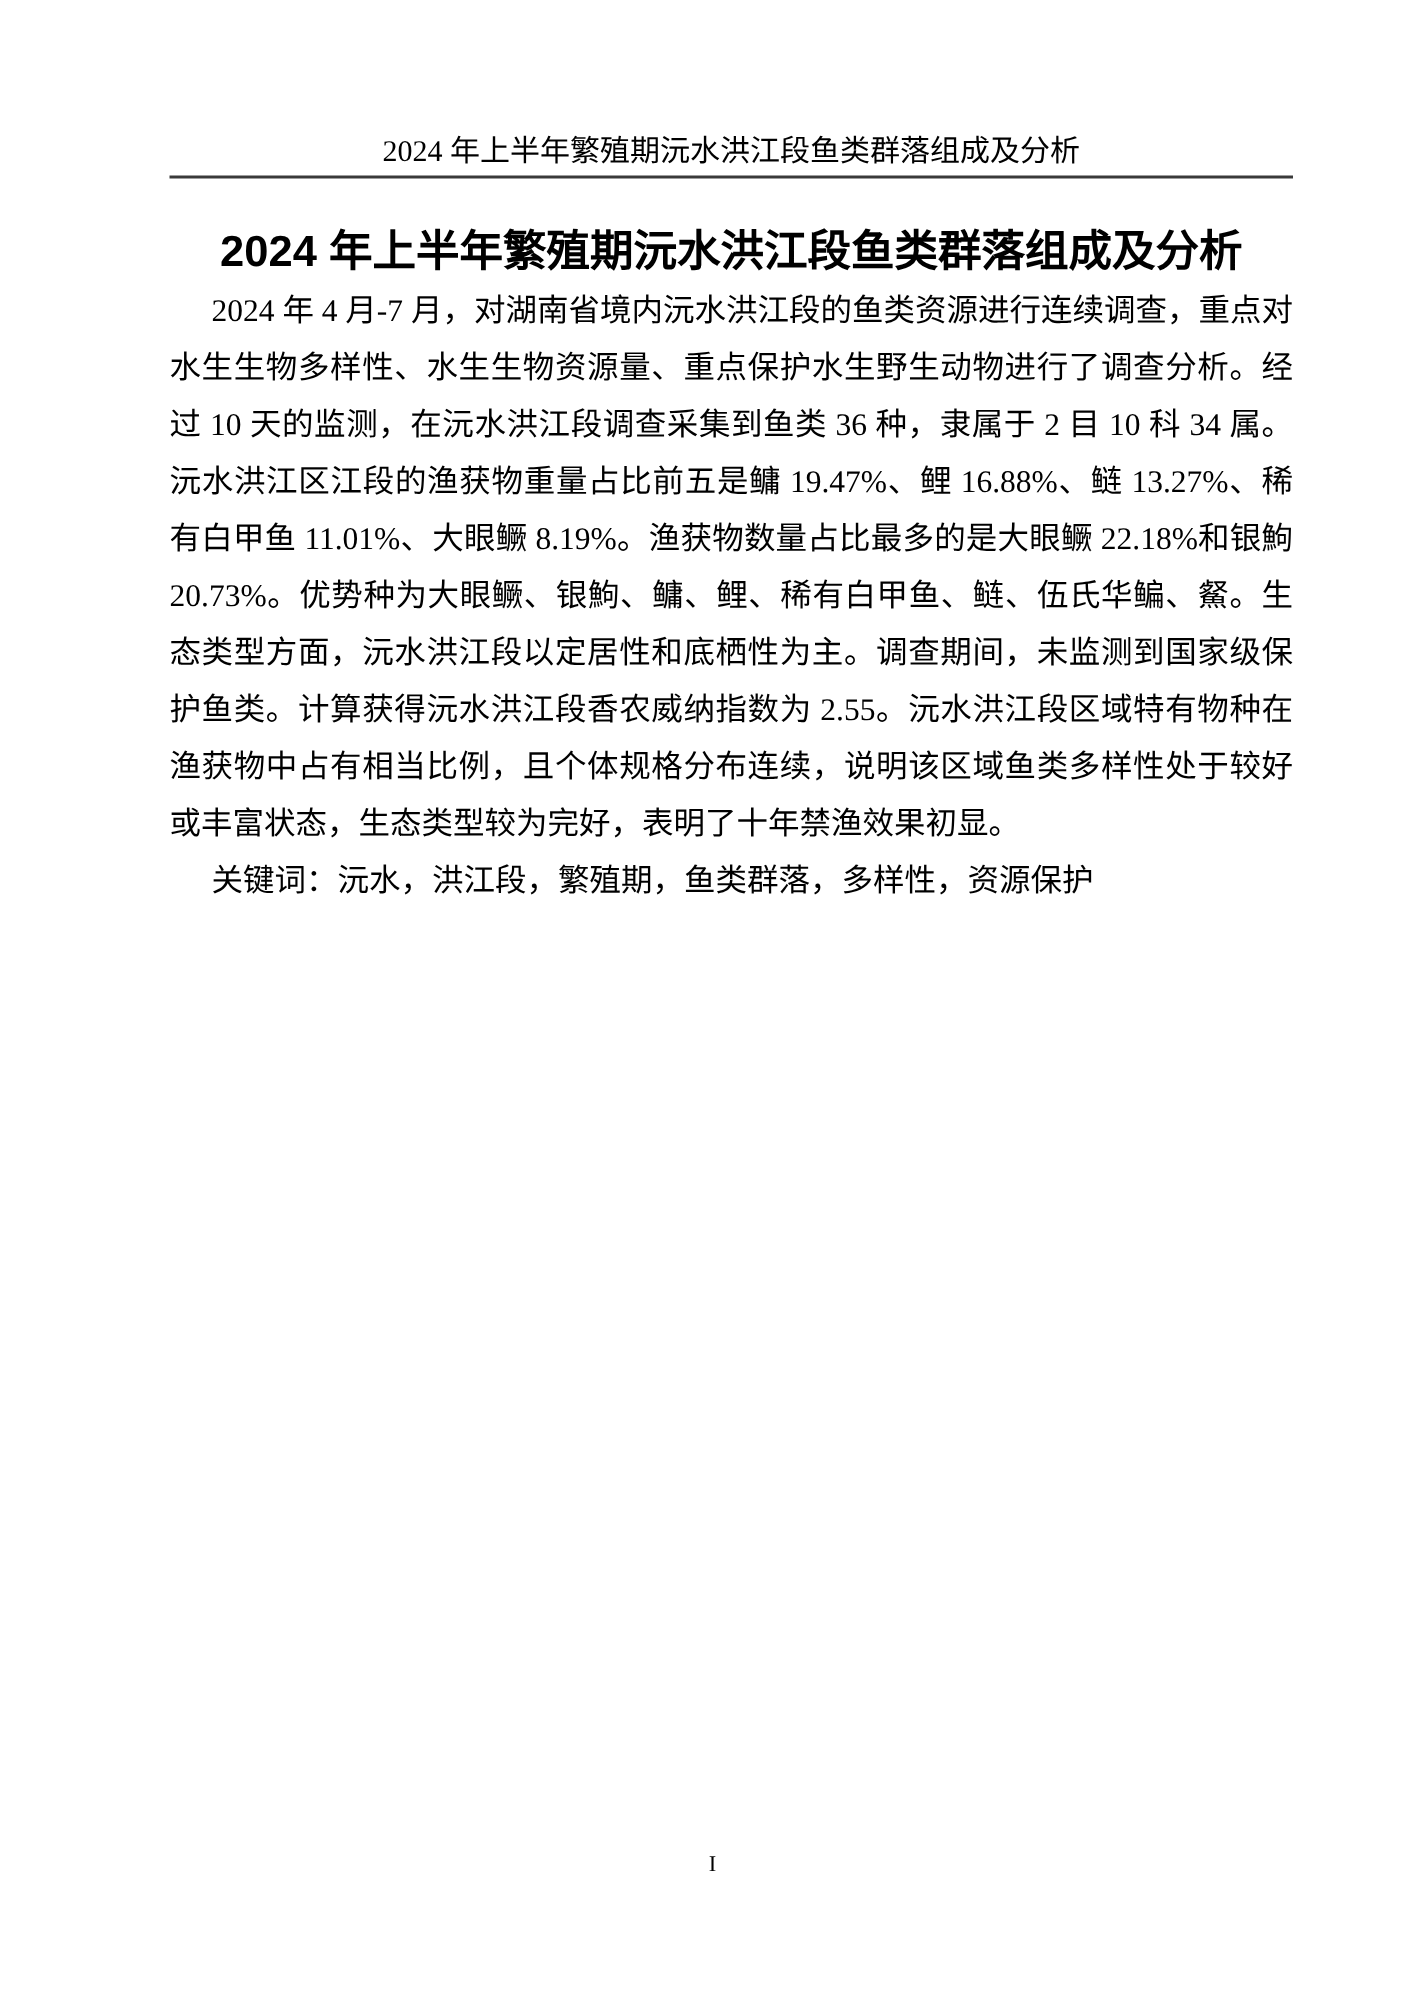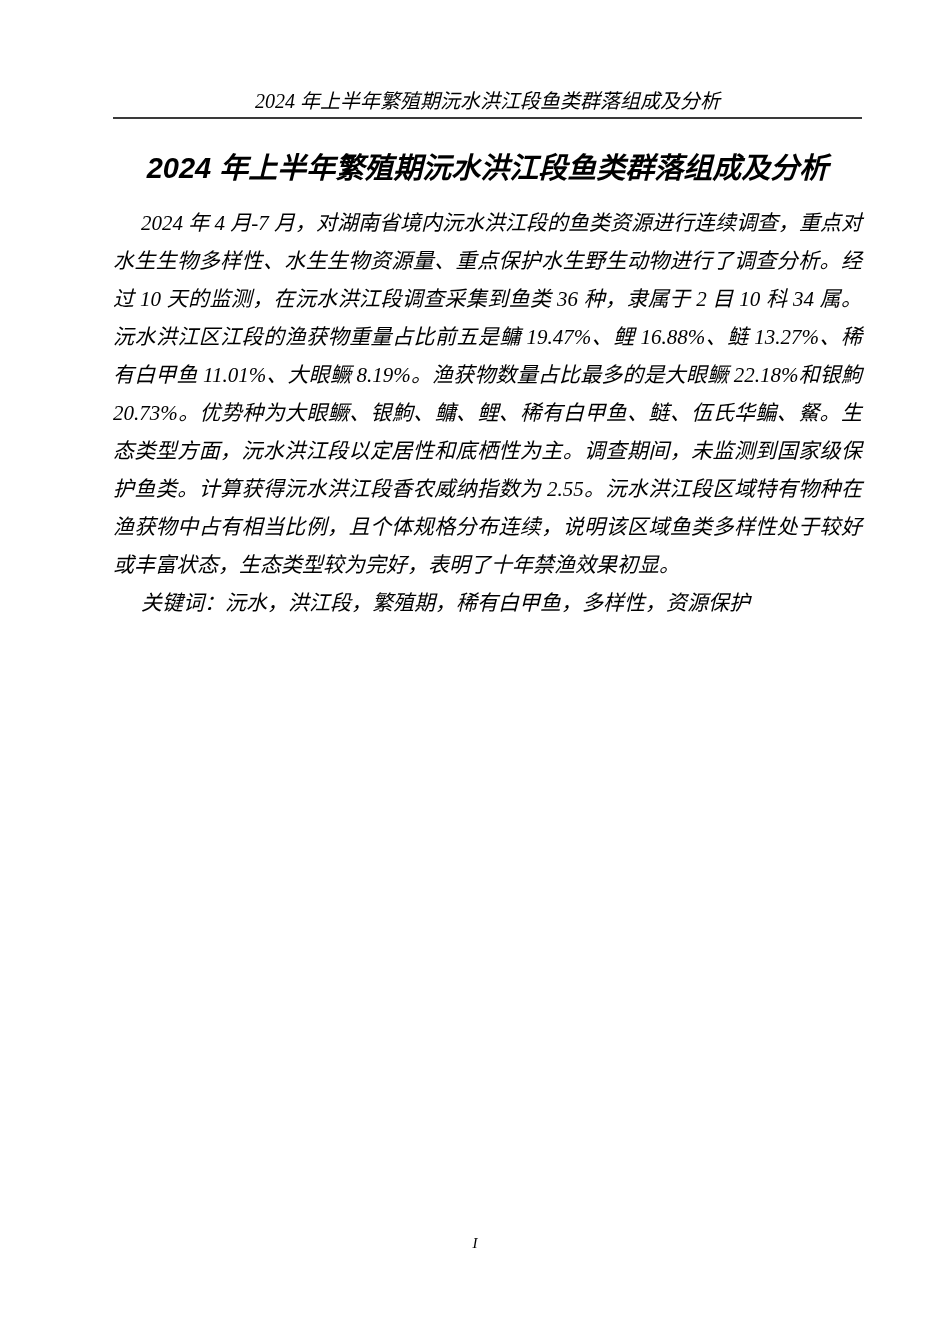--- a/index.html
+++ b/index.html
@@ -1,15 +1,15 @@
 <!DOCTYPE html>
 <html lang="zh-CN"><head>
 <meta charset="utf-8">
 <style>
-  * { margin: 0; padding: 0; box-sizing: border-box; font-style: italic; }
+  * { margin: 0; padding: 0; box-sizing: border-box; }
 
   html, body {
     background: #ffffff;
   }
 
   .page {
     position: relative;
     width: 950px;
     height: 1344px;
     margin: 0 auto;
@@ -52,21 +52,20 @@
   .abstract-heading {
     margin-top: 34px;
     text-align: center;
     font-size: 28px;
     line-height: 36px;
     font-weight: bold;
     font-family: "Liberation Sans", "DejaVu Sans", sans-serif;
   }
 
   .abstract-body {
-    margin-top: 16px;
     font-size: 21px;
     line-height: 38px;
     text-align: justify;
     text-justify: inter-ideograph;
     text-indent: 28px;
     font-family: "Liberation Serif", "DejaVu Serif", serif;
   }
 
   .keywords-line {
     font-size: 21px;
@@ -95,18 +94,18 @@
 
     <div class="doc-header">
       <span>2024 年上半年繁殖期沅水洪江段鱼类群落组成及分析</span>
     </div>
 
     <h1 class="doc-title">2024 年上半年繁殖期沅水洪江段鱼类群落组成及分析</h1>
 
 
     <p class="abstract-body">2024 年 4 月-7 月，对湖南省境内沅水洪江段的鱼类资源进行连续调查，重点对水生生物多样性、水生生物资源量、重点保护水生野生动物进行了调查分析。经过 10 天的监测，在沅水洪江段调查采集到鱼类 36 种，隶属于 2 目 10 科 34 属。沅水洪江区江段的渔获物重量占比前五是鳙 19.47%、鲤 16.88%、鲢 13.27%、稀有白甲鱼 11.01%、大眼鳜 8.19%。渔获物数量占比最多的是大眼鳜 22.18%和银鮈 20.73%。优势种为大眼鳜、银鮈、鳙、鲤、稀有白甲鱼、鲢、伍氏华鳊、䱗。生态类型方面，沅水洪江段以定居性和底栖性为主。调查期间，未监测到国家级保护鱼类。计算获得沅水洪江段香农威纳指数为 2.55。沅水洪江段区域特有物种在渔获物中占有相当比例，且个体规格分布连续，说明该区域鱼类多样性处于较好或丰富状态，生态类型较为完好，表明了十年禁渔效果初显。</p>
 
-    <p class="keywords-line"><span>关键词：</span><span>沅水，洪江段，繁殖期，稀有白甲鱼，多样性，资源保护</span></p>
+    <p class="keywords-line"><span>关键词：</span><span>沅水，洪江段，繁殖期，鱼类群落，多样性，资源保护</span></p>
 
   </div>
 
   <div class="page-number">I</div>
 </div>
 
 </body></html>

